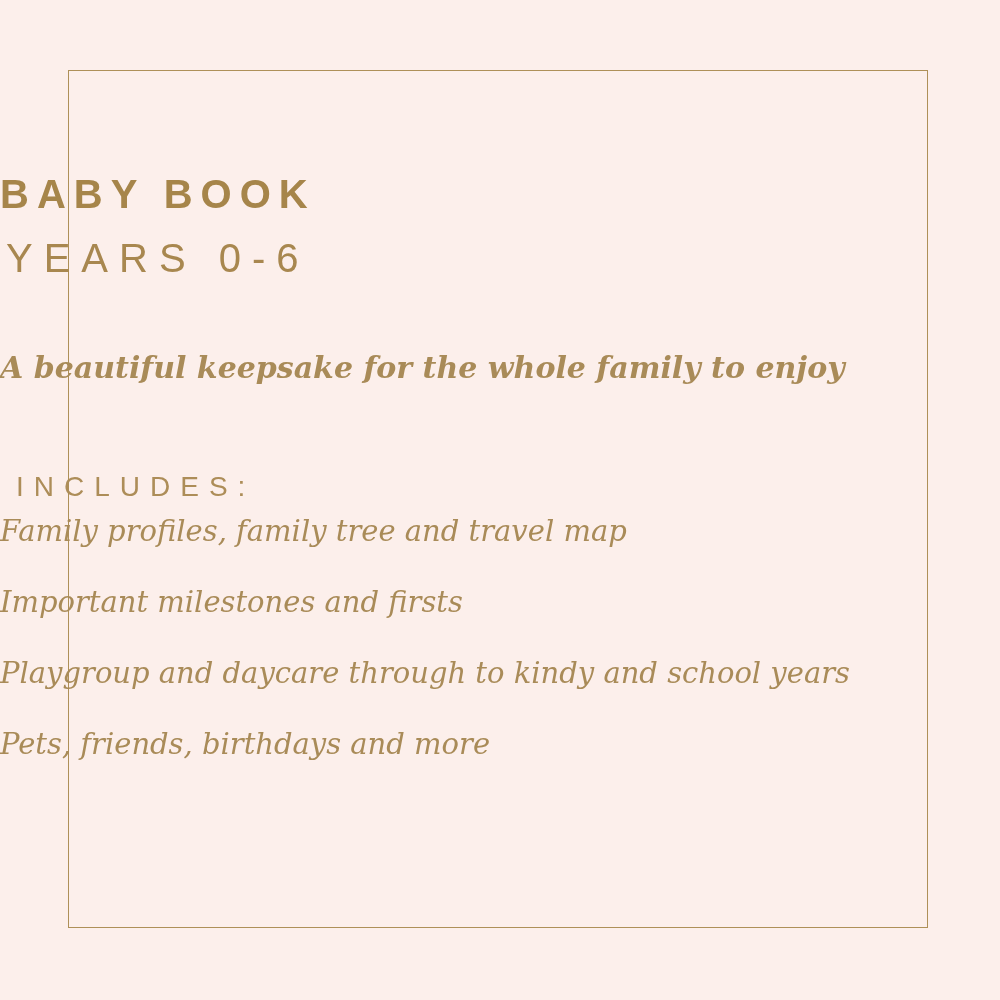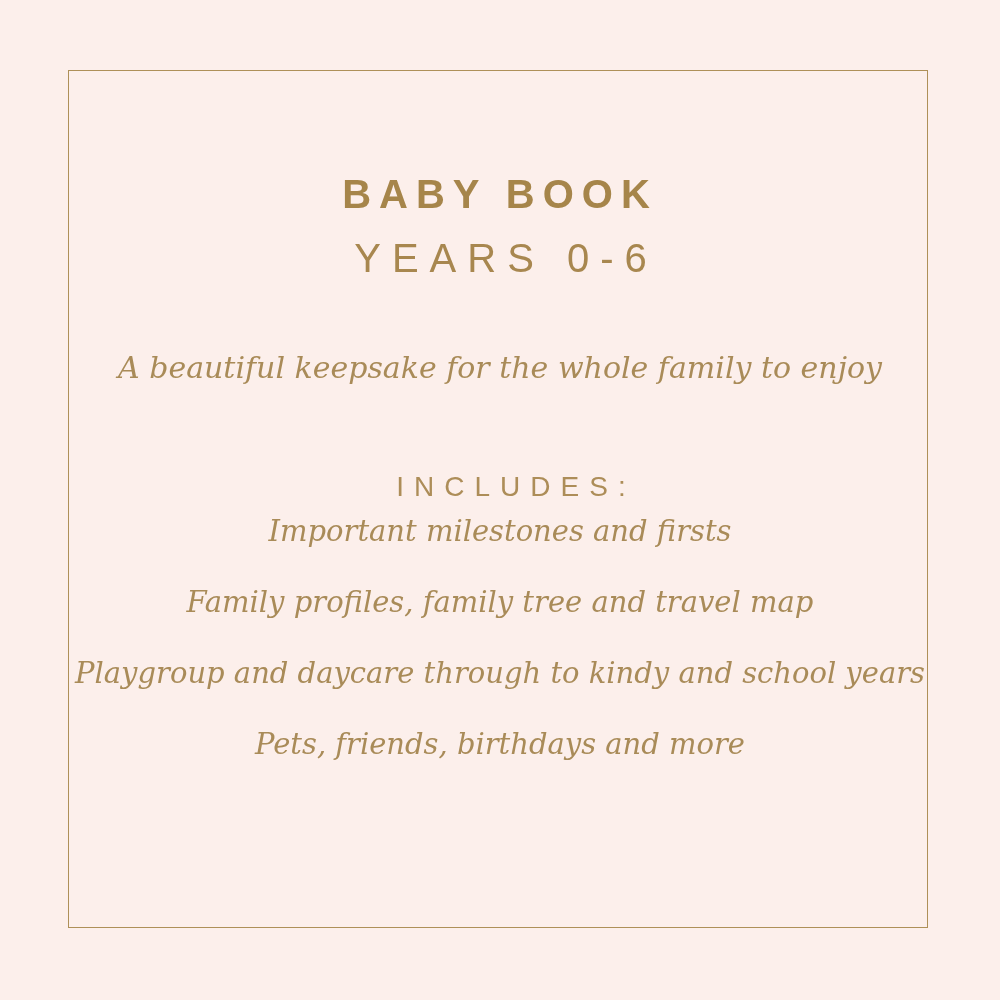--- a/index.html
+++ b/index.html
@@ -22,21 +22,20 @@
     height: 858px;
     border: 1.5px solid #ae9058;
     box-sizing: border-box;
   }
   .content {
     position: absolute;
     left: 0;
     top: 0;
     width: 1000px;
     height: 784px;
-    text-align: center;
   }
   .title {
     position: absolute;
     top: 174px;
     left: 0;
     width: 100%;
     margin: 0;
     font-size: 40px;
     font-weight: bold;
     letter-spacing: 8px;
@@ -59,20 +58,21 @@
     position: absolute;
     top: 350px;
     left: 0;
     width: 100%;
     margin: 0;
     font-family: "DejaVu Serif", serif;
     font-style: italic;
     font-size: 30px;
     color: #a98b58;
     line-height: 1.2;
+    font-weight: bold;
   }
   .includes-heading {
     position: absolute;
     top: 457px;
     left: 0;
     width: 100%;
     margin: 16px;
     font-size: 28px;
     font-weight: normal;
     letter-spacing: 10px;
@@ -105,18 +105,18 @@
 <div class="content">
   <h1 class="title">BABY BOOK</h1>
 
   <h2 class="subtitle">YEARS 0-6</h2>
 
   <p class="tagline">A beautiful keepsake for the whole family to enjoy</p>
 
   <h3 class="includes-heading">INCLUDES:</h3>
 
   <ul class="includes-list">
+    <li>Family profiles, family tree and travel map</li>
     <li>Important milestones and firsts</li>
-    <li>Family profiles, family tree and travel map</li>
     <li>Playgroup and daycare through to kindy and school years</li>
     <li>Pets, friends, birthdays and more</li>
   </ul>
 </div>
 
 </body></html>

